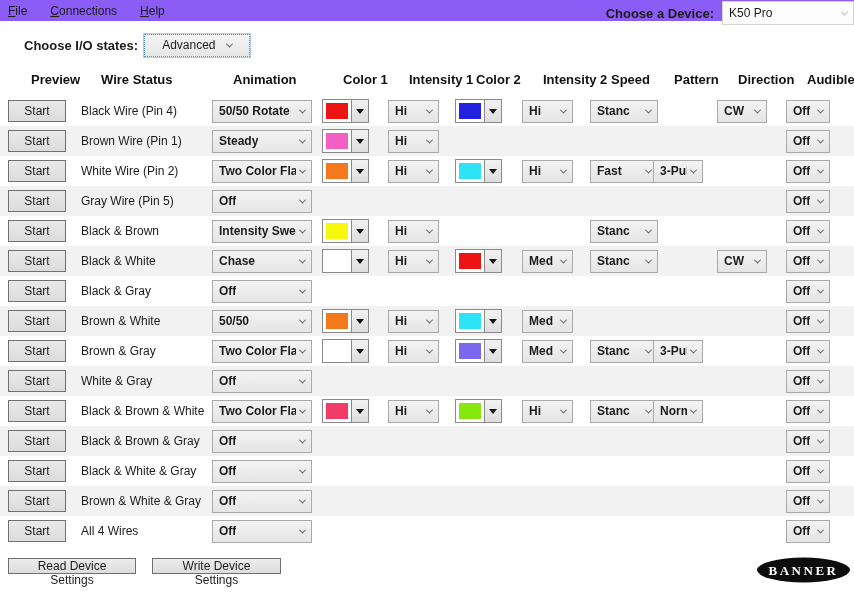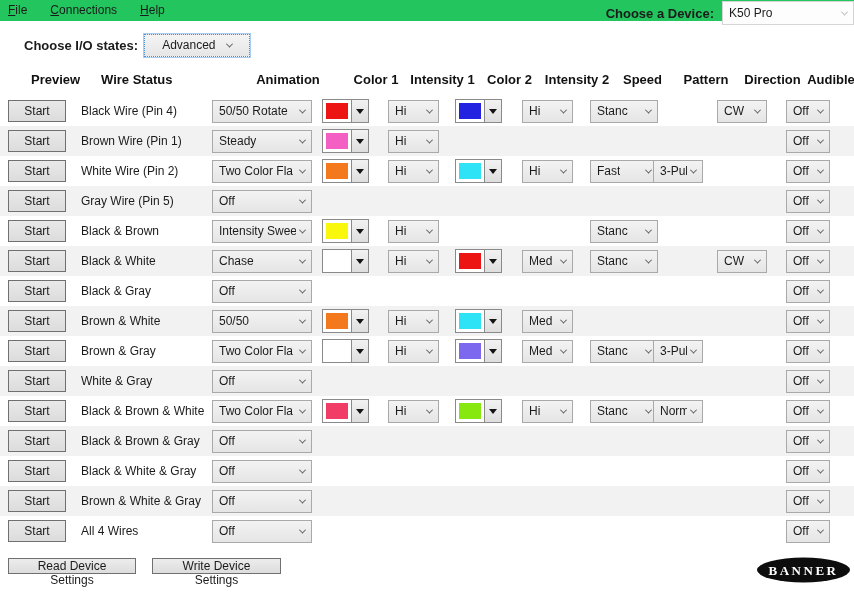--- a/index.html
+++ b/index.html
@@ -8,22 +8,22 @@
     font-family: "Liberation Sans", sans-serif;
     font-size: 12px;
     color: #1b1b1b;
     background: #ffffff;
     position: relative;
     overflow: hidden;
   }
   
   .menubar {
     position: absolute; top: 0; left: 0; width: 100%; height: 21px;
-    display: flex; padding-left: 8px; gap: 0;
-    background: #22c55e;
+    display: flex; align-items: center; padding-left: 8px; gap: 0;
+    background: #8b5cf6;
   }
   .menu-item { padding: 3px 9px 3px 0; margin-right: 14px; cursor: default; }
   .menu-item .u { text-decoration: underline; }
   .device-chooser {
     position: absolute; top: 0; left: 560px; right: 0; height: 26px;
     display: flex; align-items: center; justify-content: flex-end;
   }
   .device-chooser .lbl { font-weight: bold; font-size: 13px; margin-right: 8px; }
   .dd-device {
     width: 132px; height: 24px; background: #fdfdfd;
@@ -45,41 +45,41 @@
   
   .grid-row {
     display: grid;
     grid-template-columns: 80px 132px 110px 66px 67px 67px 68px 63px 64px 69px 48px;
     align-items: center;
   }
   .thead {
     position: absolute; top: 66px; left: 0; width: 854px; height: 26px;
     font-weight: bold; font-size: 13px; color: #111; padding-left: 21px;
   }
-  .thead .h { text-align: center; }
+  .thead .h { }
   .thead .h.left { text-align: left; }
   .thead .h:nth-child(1) { padding-left: 10px; }
   .tbody { position: absolute; top: 96px; left: 0; width: 854px; }
   .trow { height: 30px; }
   .trow:nth-child(even) { background: #f2f2f2; }
   .btn-start {
     width: 58px; height: 22px; margin-left: 8px;
     background: linear-gradient(#e9e9e9, #dcdcdc);
     border: 1px solid #707070;
     font-family: "Liberation Sans", sans-serif; font-size: 12px; color: #1b1b1b;
     text-align: center; cursor: default;
   }
   .wire-label { padding-left: 1px; white-space: nowrap; }
   .dd {
     height: 23px; background: linear-gradient(#f3f3f3, #e5e5e5);
     border: 1px solid #a9a9a9;
     display: flex; align-items: center; justify-content: space-between;
     padding: 0 6px; white-space: nowrap; overflow: hidden; cursor: default;
   }
-  .dd .txt { overflow: hidden; text-overflow: clip; }
+  .dd .txt { overflow: hidden; text-overflow: clip; font-weight: bold; }
   .dd-anim   { width: 100px; }
   .dd-int    { width: 51px; }
   .dd-speed  { width: 68px; }
   .dd-pat    { width: 50px; justify-content: space-between; }
   .dd-dir    { width: 50px; }
   .dd-aud    { width: 44px; }
   .chev {
     width: 5px; height: 5px; flex: 0 0 auto; margin-left: 4px;
     border-right: 1px solid #5a5a5a; border-bottom: 1px solid #5a5a5a;
     transform: rotate(45deg) translate(-1px,-1px);

